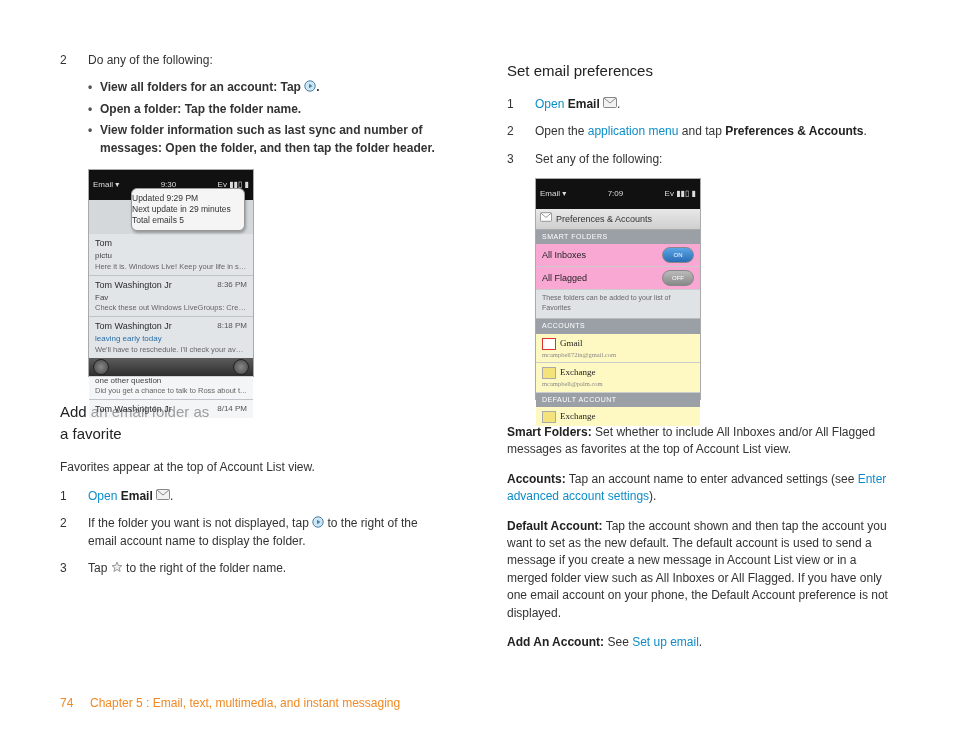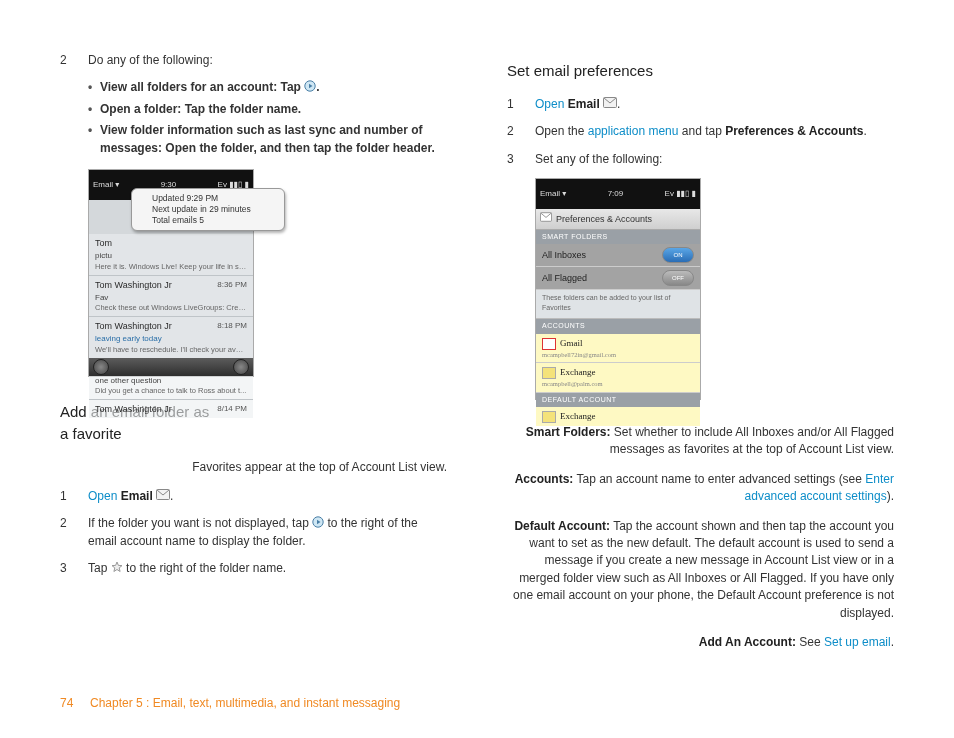--- a/index.html
+++ b/index.html
@@ -55,21 +55,20 @@
     font-weight: bold;
   }
   ul.bullets li::before {
     content: "•";
     position: absolute;
     left: 0;
     color: #555;
   }
   p.plain {
     margin: 0 0 12px 0;
-    text-align: right;
   }
   .link {
     color: #0d8dc8;
   }
   .bold { font-weight: 700; color:#222; }
   .footer {
     position: absolute;
     left: 60px;
     bottom: 26px;
     font-size: 12px;
@@ -111,21 +110,21 @@
     padding:0 4px;
   }
   .popup {
     position: absolute;
     top: 18px;
     left: 42px;
     width: 112px;
     background: #f5f5f5;
     border: 1px solid #999;
     border-radius: 6px;
-    padding: 4px 20px;
+    padding: 4px 0;
     box-shadow: 1px 2px 3px rgba(0,0,0,.3);
     font-size: 8.5px;
     line-height: 1.3;
     color:#333;
   }
   .msg {
     border-bottom: 1px solid #bfc4c8;
     padding: 3px 6px 2px 6px;
     font-size: 8.5px;
     color: #333;
@@ -145,21 +144,21 @@
     width:14px;height:14px;border-radius:50%;
     background:radial-gradient(#888,#444);
     border:1px solid #222;
   }
   
   .sectlabel{
     font-size:7px; color:#fff; background:#9aa0a6;
     padding:2px 6px; letter-spacing:.5px;
   }
   .prefrow{
-    background:#a3a3a3; border-bottom:1px solid #ccc;
+    background:#f9a8d4; border-bottom:1px solid #ccc;
     height:22px; display:flex; align-items:center;
     justify-content:space-between; padding:0 6px;
     font-size:9px; color:#222;
   }
   .toggle{
     width:30px;height:14px;border-radius:8px;border:1px solid #888;
     font-size:6px;color:#fff;display:flex;align-items:center;justify-content:center;
   }
   .ton{background:linear-gradient(#5aa6e6,#2a6db5);}
   .toff{background:linear-gradient(#bbb,#888);}

